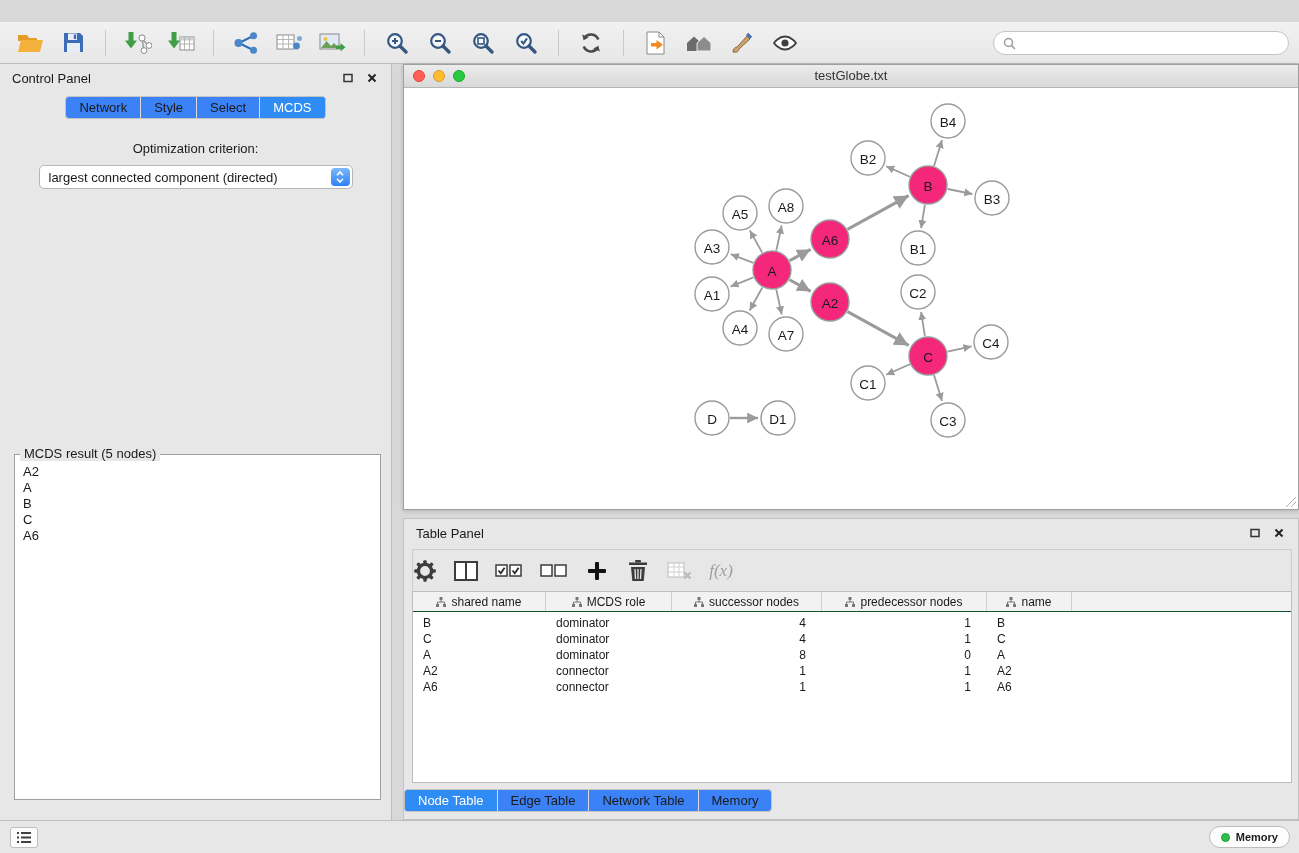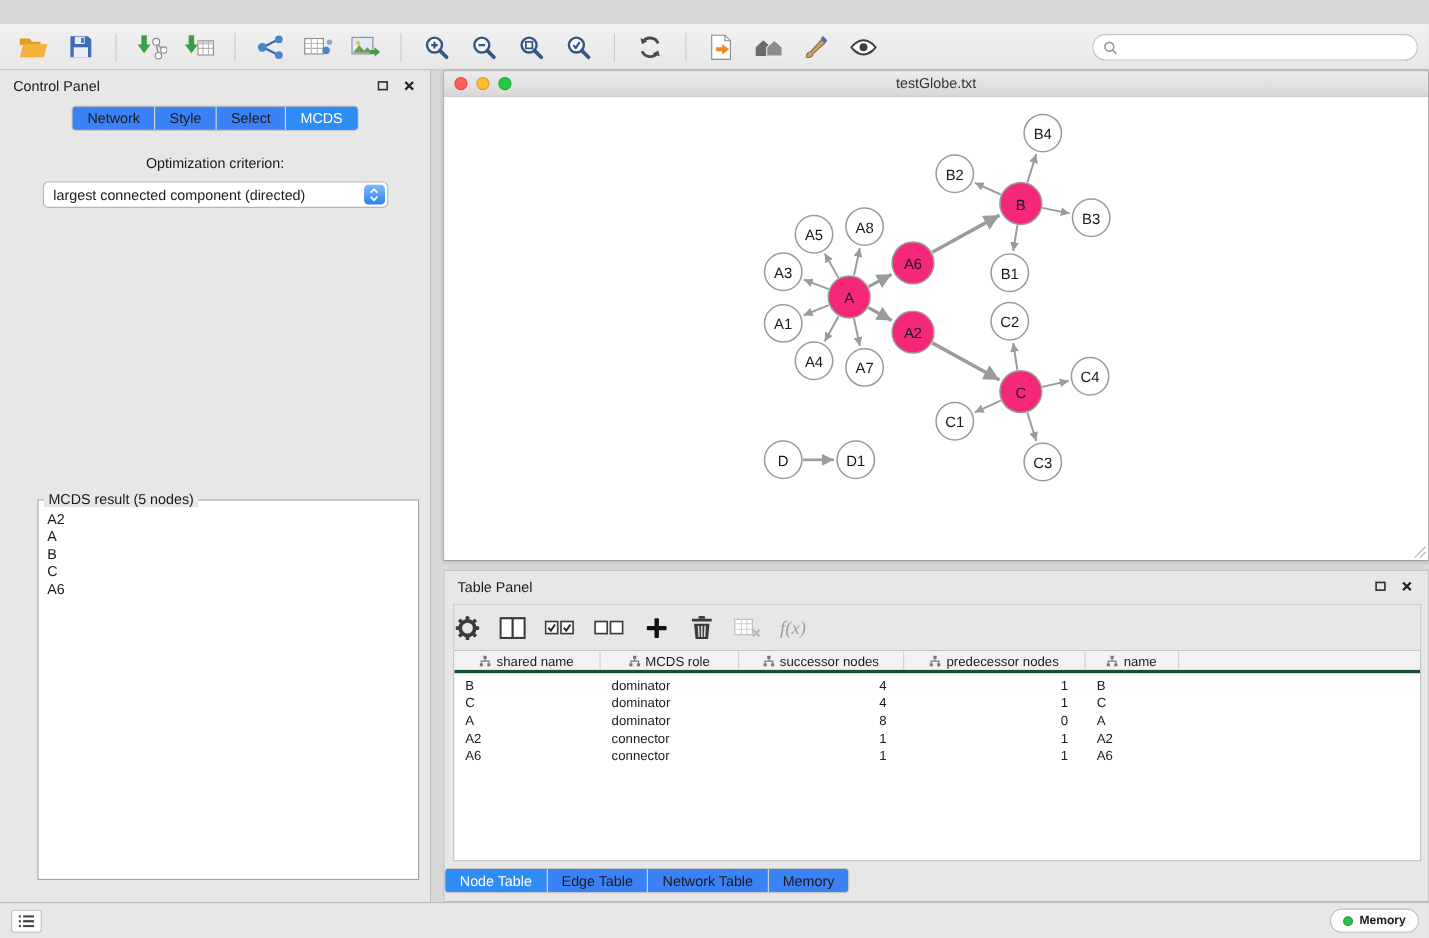--- a/index.html
+++ b/index.html
@@ -44,21 +44,21 @@
   .seg .seg-item.active { background:#2f8cf4; color:#fff; }
   .opt-label { text-align:center; margin-top:22px; font-size:13px; }
   .dropdown { margin:9px auto 0; width:314px; height:24px; background:#fff; border:1px solid #b6b6b6;
     border-radius:5px; display:flex; align-items:center; padding-left:9px; font-size:13px; position:relative; }
   .dropdown .stepper { position:absolute; right:2px; top:2px; width:19px; height:18px; border-radius:4px;
     background:linear-gradient(#7db8fb,#2a82f5); display:flex; align-items:center; justify-content:center; }
   .cp-buttons { display:flex; justify-content:center; gap:14px; margin-top:14px; }
   .btn { background:linear-gradient(#ffffff,#f3f3f3); border:1px solid #b6b6b6; border-radius:5px;
     padding:3px 17px; font-size:13px; color:#1a1a1a; }
   .result-box { position:absolute; left:14px; right:10px; top:390px; bottom:20px;
-    border:1px solid #9f9f9f; background:#fff;margin-left:20px; }
+    border:1px solid #9f9f9f; background:#fff; }
   .result-box .legend { position:absolute; top:-9px; left:5px; background:#e7e7e7; padding:0 4px; font-size:13px; }
   .mcds-list { padding:9px 8px; }
   .mcds-item { font-size:13px; line-height:16px; }
 
   
   .network-window { position:absolute; left:403px; top:0; width:896px; height:446px;
     background:#fff; border:1px solid #9f9f9f; box-shadow:0 1px 4px rgba(0,0,0,.18); }
   .nw-titlebar { position:relative; height:23px; background:linear-gradient(#ececec,#d8d8d8); border-bottom:1px solid #b5b5b5; }
   .nw-titlebar .traffic { top:5px; }
   .nw-title { text-align:center; line-height:22px; font-size:13px; color:#333; }
@@ -68,21 +68,21 @@
   
   .table-panel { position:absolute; left:403px; top:454px; width:896px; height:302px; background:#e7e7e7;
     border:1px solid #c2c2c2; }
   .tp-toolbar { position:absolute; left:8px; right:6px; top:30px; height:42px; border:1px solid #cdcdcd;
     border-bottom:none; background:#e7e7e7; display:flex; align-items:center; gap:17px; }
   .tp-tool { display:flex; align-items:center; justify-content:center; min-width:24px; height:28px; }
   .fx { font-family:"Liberation Serif","DejaVu Serif",serif; font-style:italic; font-size:17px; color:#9e9e9e; }
   .tp-table { position:absolute; left:8px; right:6px; top:72px; bottom:36px; background:#fff;
     border:1px solid #bdbdbd; overflow:hidden; }
   .tr { display:flex; align-items:center; height:16px; font-size:12px; }
-  .tr.head { height:20px; background:#f2f2f2; border-bottom:3px solid #14532d; }
+  .tr.head { height:20px; background:#f2f2f2; border-bottom:1px solid #14532d; }
   .th { display:flex; align-items:center; justify-content:center; gap:5px; height:100%;
     border-right:1px solid #cfcfcf; font-size:12px; color:#1a1a1a; }
   .td { white-space:nowrap; overflow:hidden; }
   .td.left { padding-left:10px; text-align:left; }
   .td.right { padding-right:16px; text-align:right; }
   #table-body .tr:first-child { margin-top:3px; }
   .tp-tabs-row { position:absolute; left:0; right:0; bottom:7px; display:flex; justify-content:flex-start; }
 
   
   .statusbar { position:absolute; bottom:0; left:0; right:0; height:33px; background:#e7e7e7; border-top:1px solid #bdbdbd;font-weight:bold; }

